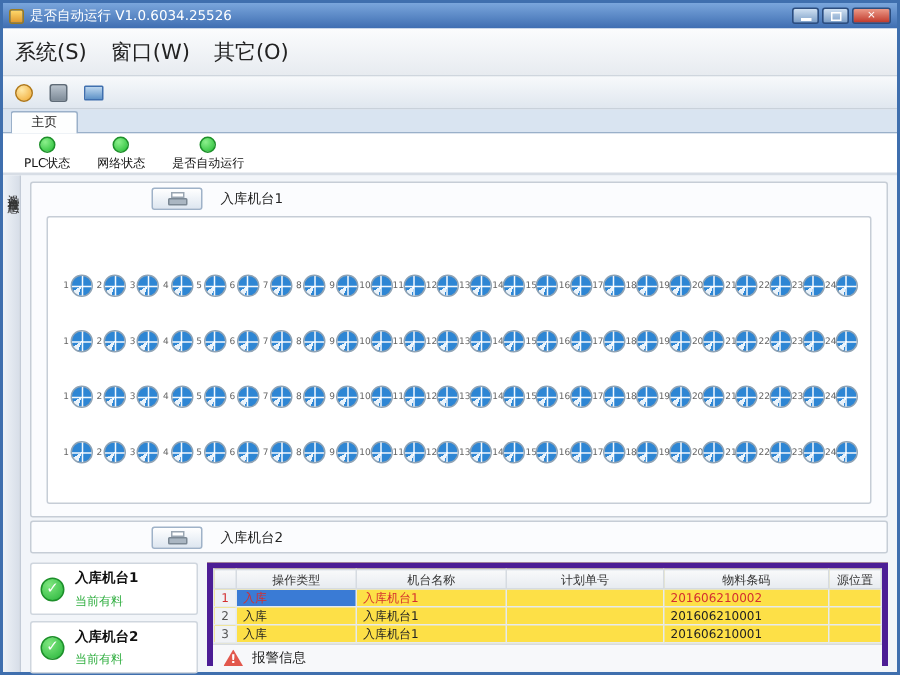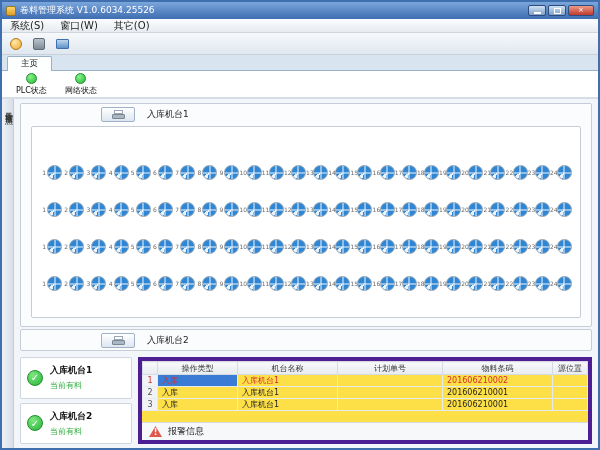--- a/index.html
+++ b/index.html
@@ -10,21 +10,21 @@
   
   .titlebar{height:17px;background:linear-gradient(#7aa6dc,#3e6db1);display:flex;align-items:center;padding:0 4px;color:#fff;font-size:9px;flex:0 0 auto}
   .title-icon{width:10px;height:10px;background:linear-gradient(#ffd86b,#e09a2f);border:1px solid #9a7a20;border-radius:2px;margin-right:4px}
   .win-buttons{margin-left:auto;display:flex;gap:2px}
   .win-btn{width:18px;height:11px;border:1px solid #2c4d7e;border-radius:2px;background:linear-gradient(#cfe0f2,#7d9fc7);display:flex;align-items:center;justify-content:center;color:#fff;font-size:7px;line-height:1;cursor:default}
   .win-btn .bar{width:7px;height:2px;background:#fff;margin-top:4px}
   .win-btn .box{width:7px;height:6px;border:1px solid #fff}
   .win-btn.close{width:26px;background:linear-gradient(#ec9a88,#c0392b)}
 
   
-  .menubar{height:14px;background:linear-gradient(#fbfcfd,#e7ebf0);border-bottom:1px solid #cfd6de;display:flex;align-items:center;font-size:10px;color:#222;flex:0 0 auto}
+  .menubar{height:32px;background:linear-gradient(#fbfcfd,#e7ebf0);border-bottom:1px solid #cfd6de;display:flex;align-items:center;font-size:14px;color:#222;flex:0 0 auto}
   .menu-item{padding:0 8px}
   .toolbar{height:22px;background:linear-gradient(#f7f9fb,#e0e7ef);border-bottom:1px solid #c9d1da;display:flex;align-items:center;padding:0 5px;gap:5px;flex:0 0 auto}
   .icon-btn{width:18px;height:18px;display:flex;align-items:center;justify-content:center;border:1px solid transparent;border-radius:2px}
   .ic-clock{width:12px;height:12px;border-radius:50%;background:radial-gradient(circle at 35% 30%,#ffe9a8,#f0a830);border:1px solid #b07818}
   .ic-gear{width:12px;height:12px;background:linear-gradient(#b9c3cd,#7e8b98);border:1px solid #5f6b77;border-radius:2px}
   .ic-monitor{width:13px;height:10px;background:linear-gradient(#bcd6ee,#5f93c8);border:1px solid #3f6fae;border-radius:1px}
 
   
   .tabstrip{height:16px;background:#d9e4f1;border-bottom:1px solid #9ab0c9;display:flex;align-items:flex-end;padding-left:5px;flex:0 0 auto}
   .tab{background:#fdfefe;border:1px solid #9ab0c9;border-bottom:none;border-radius:2px 2px 0 0;font-size:8.5px;padding:1px 13px;position:relative;top:1px;color:#222}
@@ -83,21 +83,21 @@
   .alarm-bar{margin-top:auto;border-top:1px solid #d6dbe1;background:#f7f8fa;display:flex;align-items:center;gap:6px;padding:2px 7px;font-size:9px;color:#222;height:18px;flex:0 0 auto}
   .warn-icon{width:13px;height:11px;background:#e2574c;clip-path:polygon(50% 0,0 100%,100% 100%);display:flex;align-items:flex-end;justify-content:center;color:#fff;font-size:8px;font-weight:bold;line-height:1}
 </style>
 </head>
 <body>
 
 <div class="window">
 
   <div class="titlebar">
     <span class="title-icon"></span>
-    <span>卷料管理系统 V1.0.6034.25526</span>
+    <span>是否自动运行 V1.0.6034.25526</span>
     <span class="win-buttons">
       <span class="win-btn">
           <span class="bar"></span>
         </span>
       <span class="win-btn">
           <span class="box"></span>
         </span>
       <span class="win-btn close">×</span>
     </span>
   </div>
@@ -125,20 +125,24 @@
   </div>
 
   <div class="status-row">
     <span class="indicator">
       <span class="led"></span>
       <span class="ind-label">PLC状态</span>
     </span>
     <span class="indicator">
       <span class="led"></span>
       <span class="ind-label">网络状态</span>
+    </span>
+    <span class="indicator">
+      <span class="led"></span>
+      <span class="ind-label">是否自动运行</span>
     </span>
   </div>
 
   <div class="main">
 
     <div class="side-strip">
       <span class="vtab">设备监控信息</span>
     </div>
 
     <div class="content">

